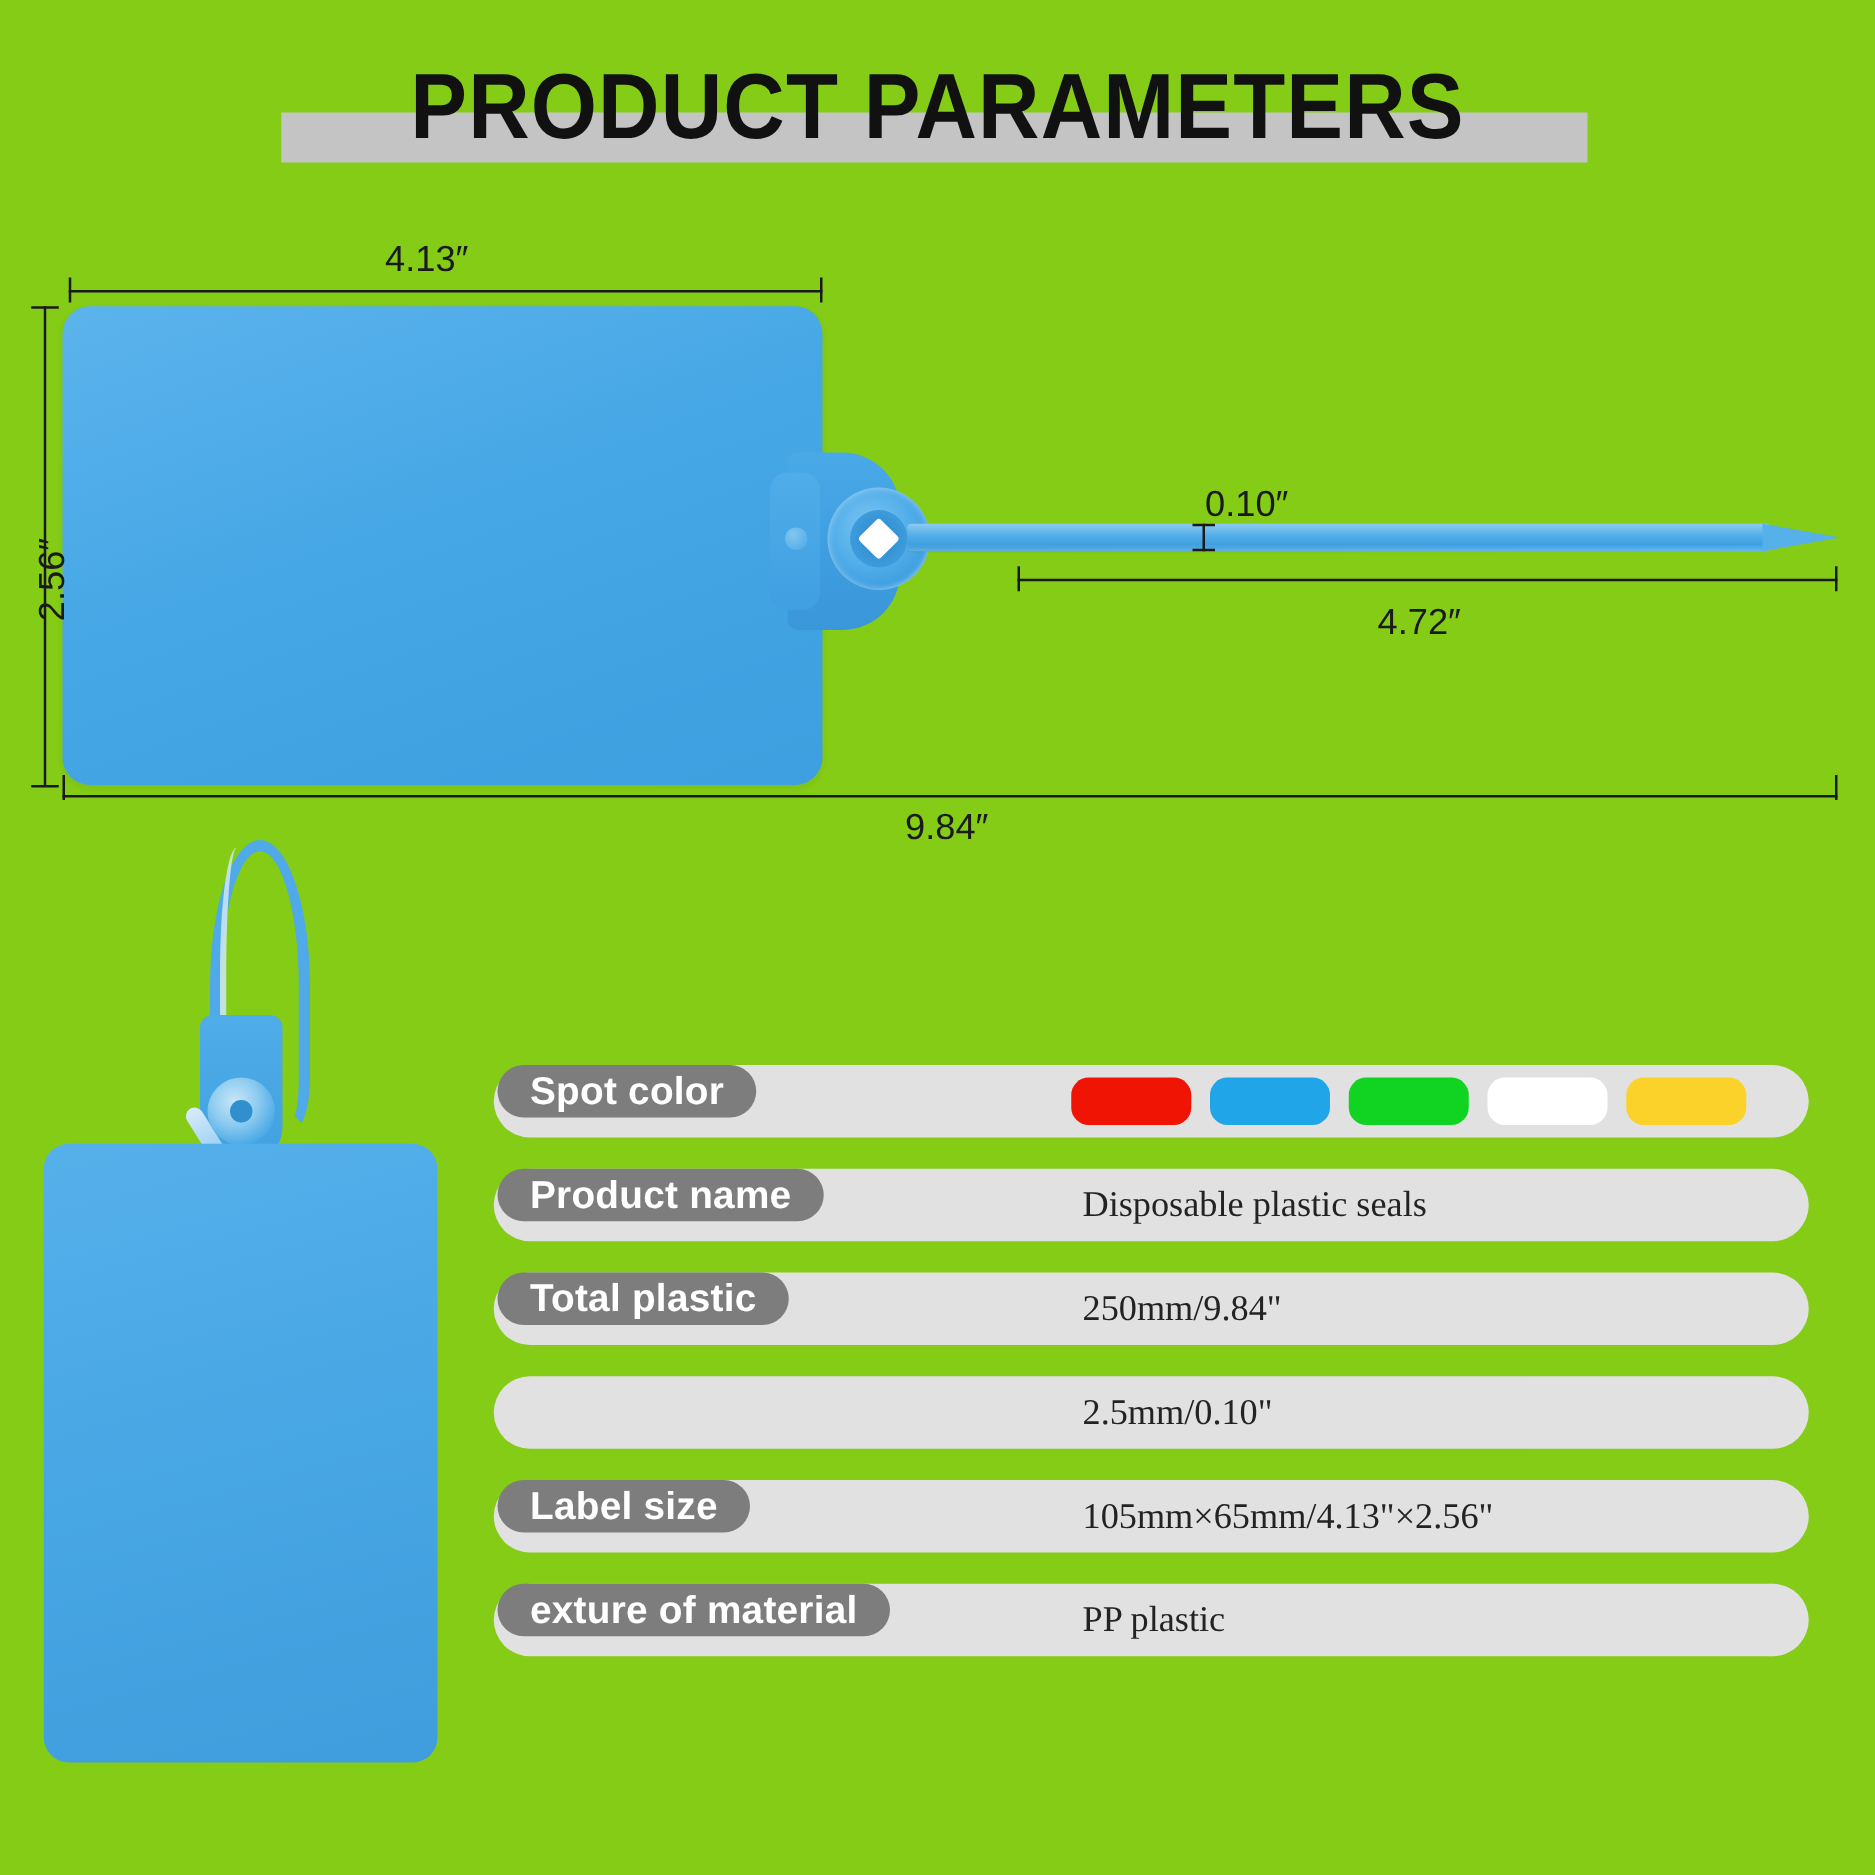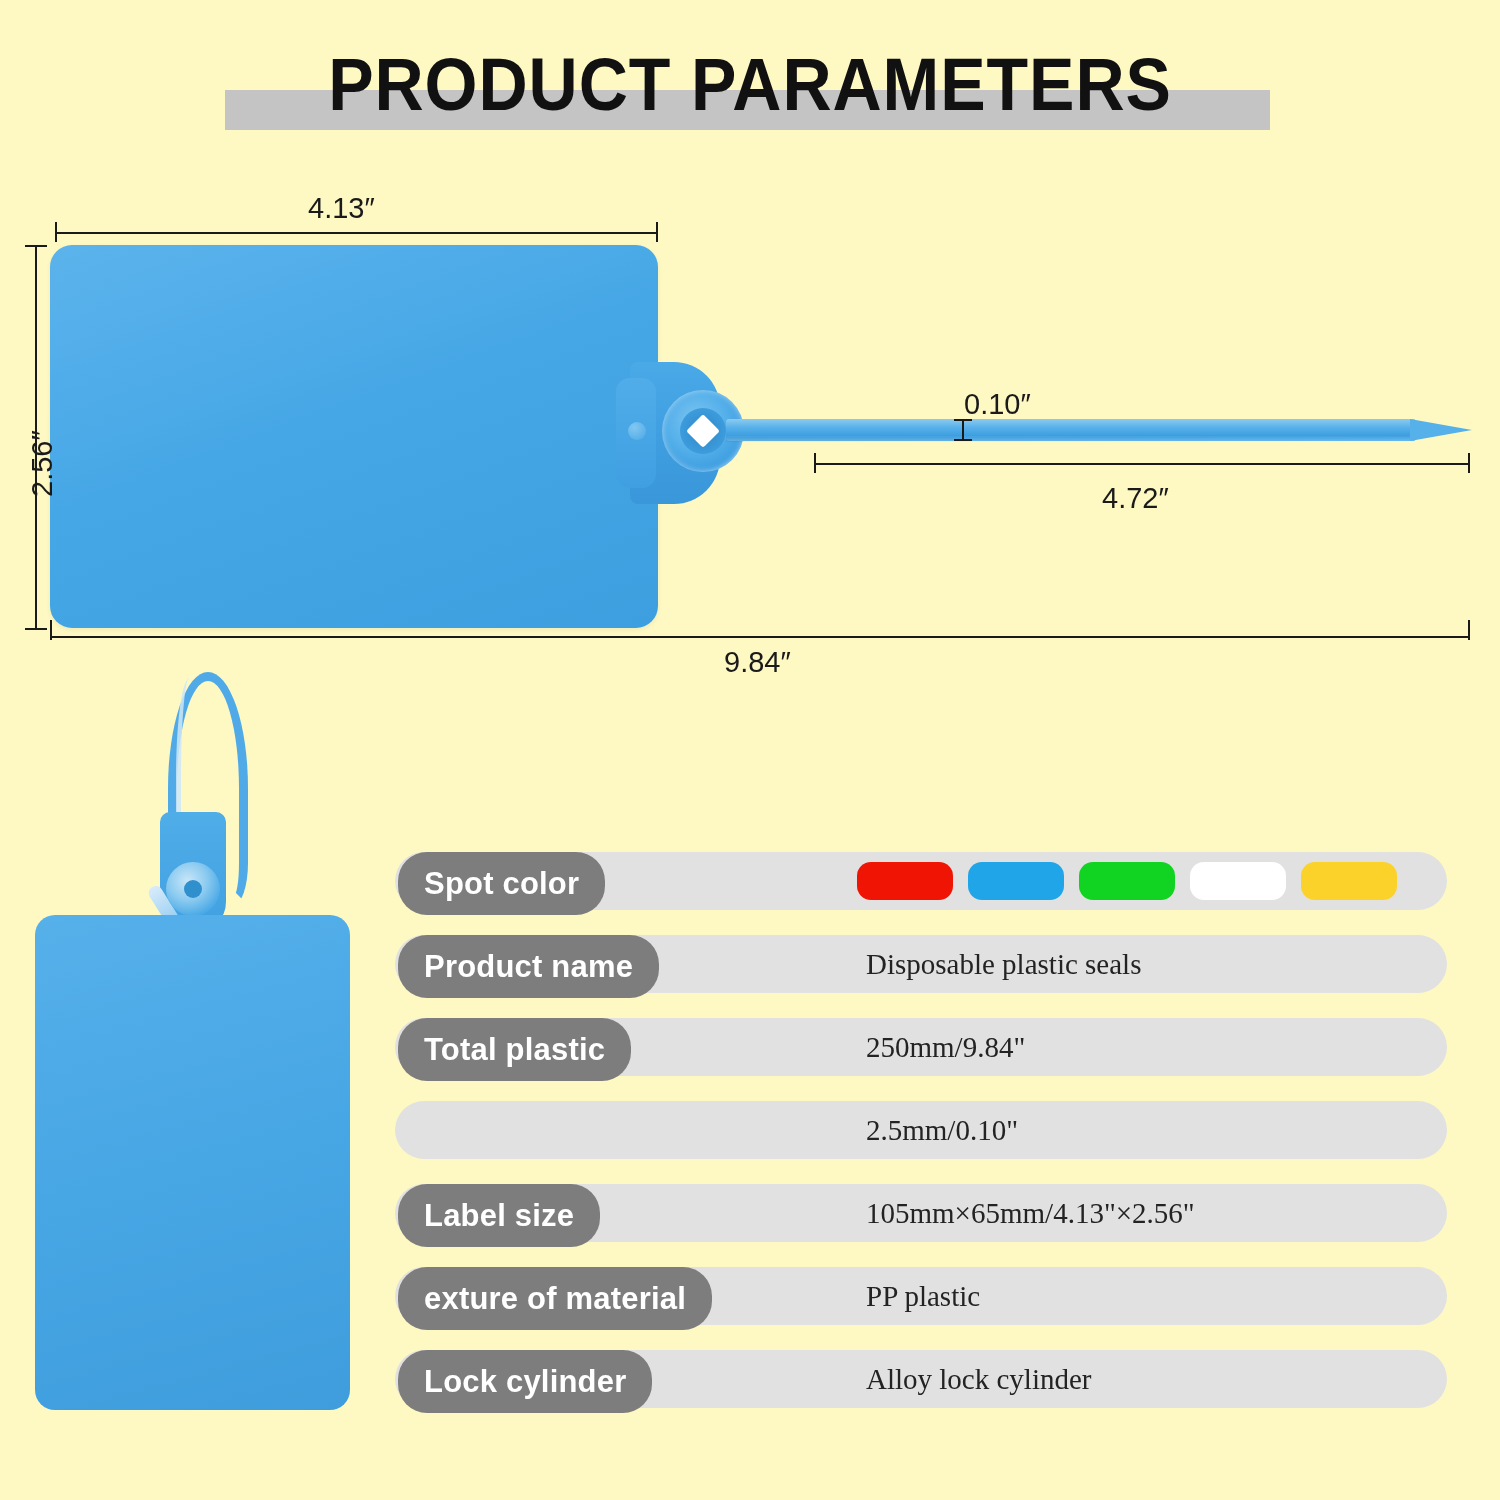--- a/index.html
+++ b/index.html
@@ -4,21 +4,21 @@
 <style>
   html, body {
     margin: 0;
     padding: 0;
     background: #ffffff;
   }
   #page {
     position: relative;
     width: 1500px;
     height: 1500px;
-    background: #fef9c3;
+    background: #84cc16;
     overflow: hidden;
     font-family: "Liberation Sans", sans-serif;
   }
 
   
   .title-band {
     position: absolute;
     left: 225px;
     top: 90px;
     width: 1045px;
@@ -277,21 +277,21 @@
     position: relative;
     height: 58px;
     margin-bottom: 25px;
     background: #e1e1e1;
     border-radius: 29px;
   }
   .spec-label {
     position: absolute;
     left: 3px;
     top: 0;
-    height: 63px;
+    height: 42px;
     display: flex;
     align-items: center;
     padding: 0 26px;
     background: #7d7d7d;
     border-radius: 29px;
     color: #ffffff;
     font-size: 31px;
     font-weight: bold;
     white-space: nowrap;
     letter-spacing: 0.2px;
@@ -406,19 +406,15 @@
     <div class="spec-row">
       <div class="spec-label">Label size</div>
       <div class="spec-value">105mm×65mm/4.13"×2.56"</div>
     </div>
 
     <div class="spec-row">
       <div class="spec-label">exture of material</div>
       <div class="spec-value">PP plastic</div>
     </div>
 
-    <div class="spec-row">
-      <div class="spec-label">Lock cylinder</div>
-      <div class="spec-value">Alloy lock cylinder</div>
-    </div>
 
   </div>
 </div>
 
 </body></html>

